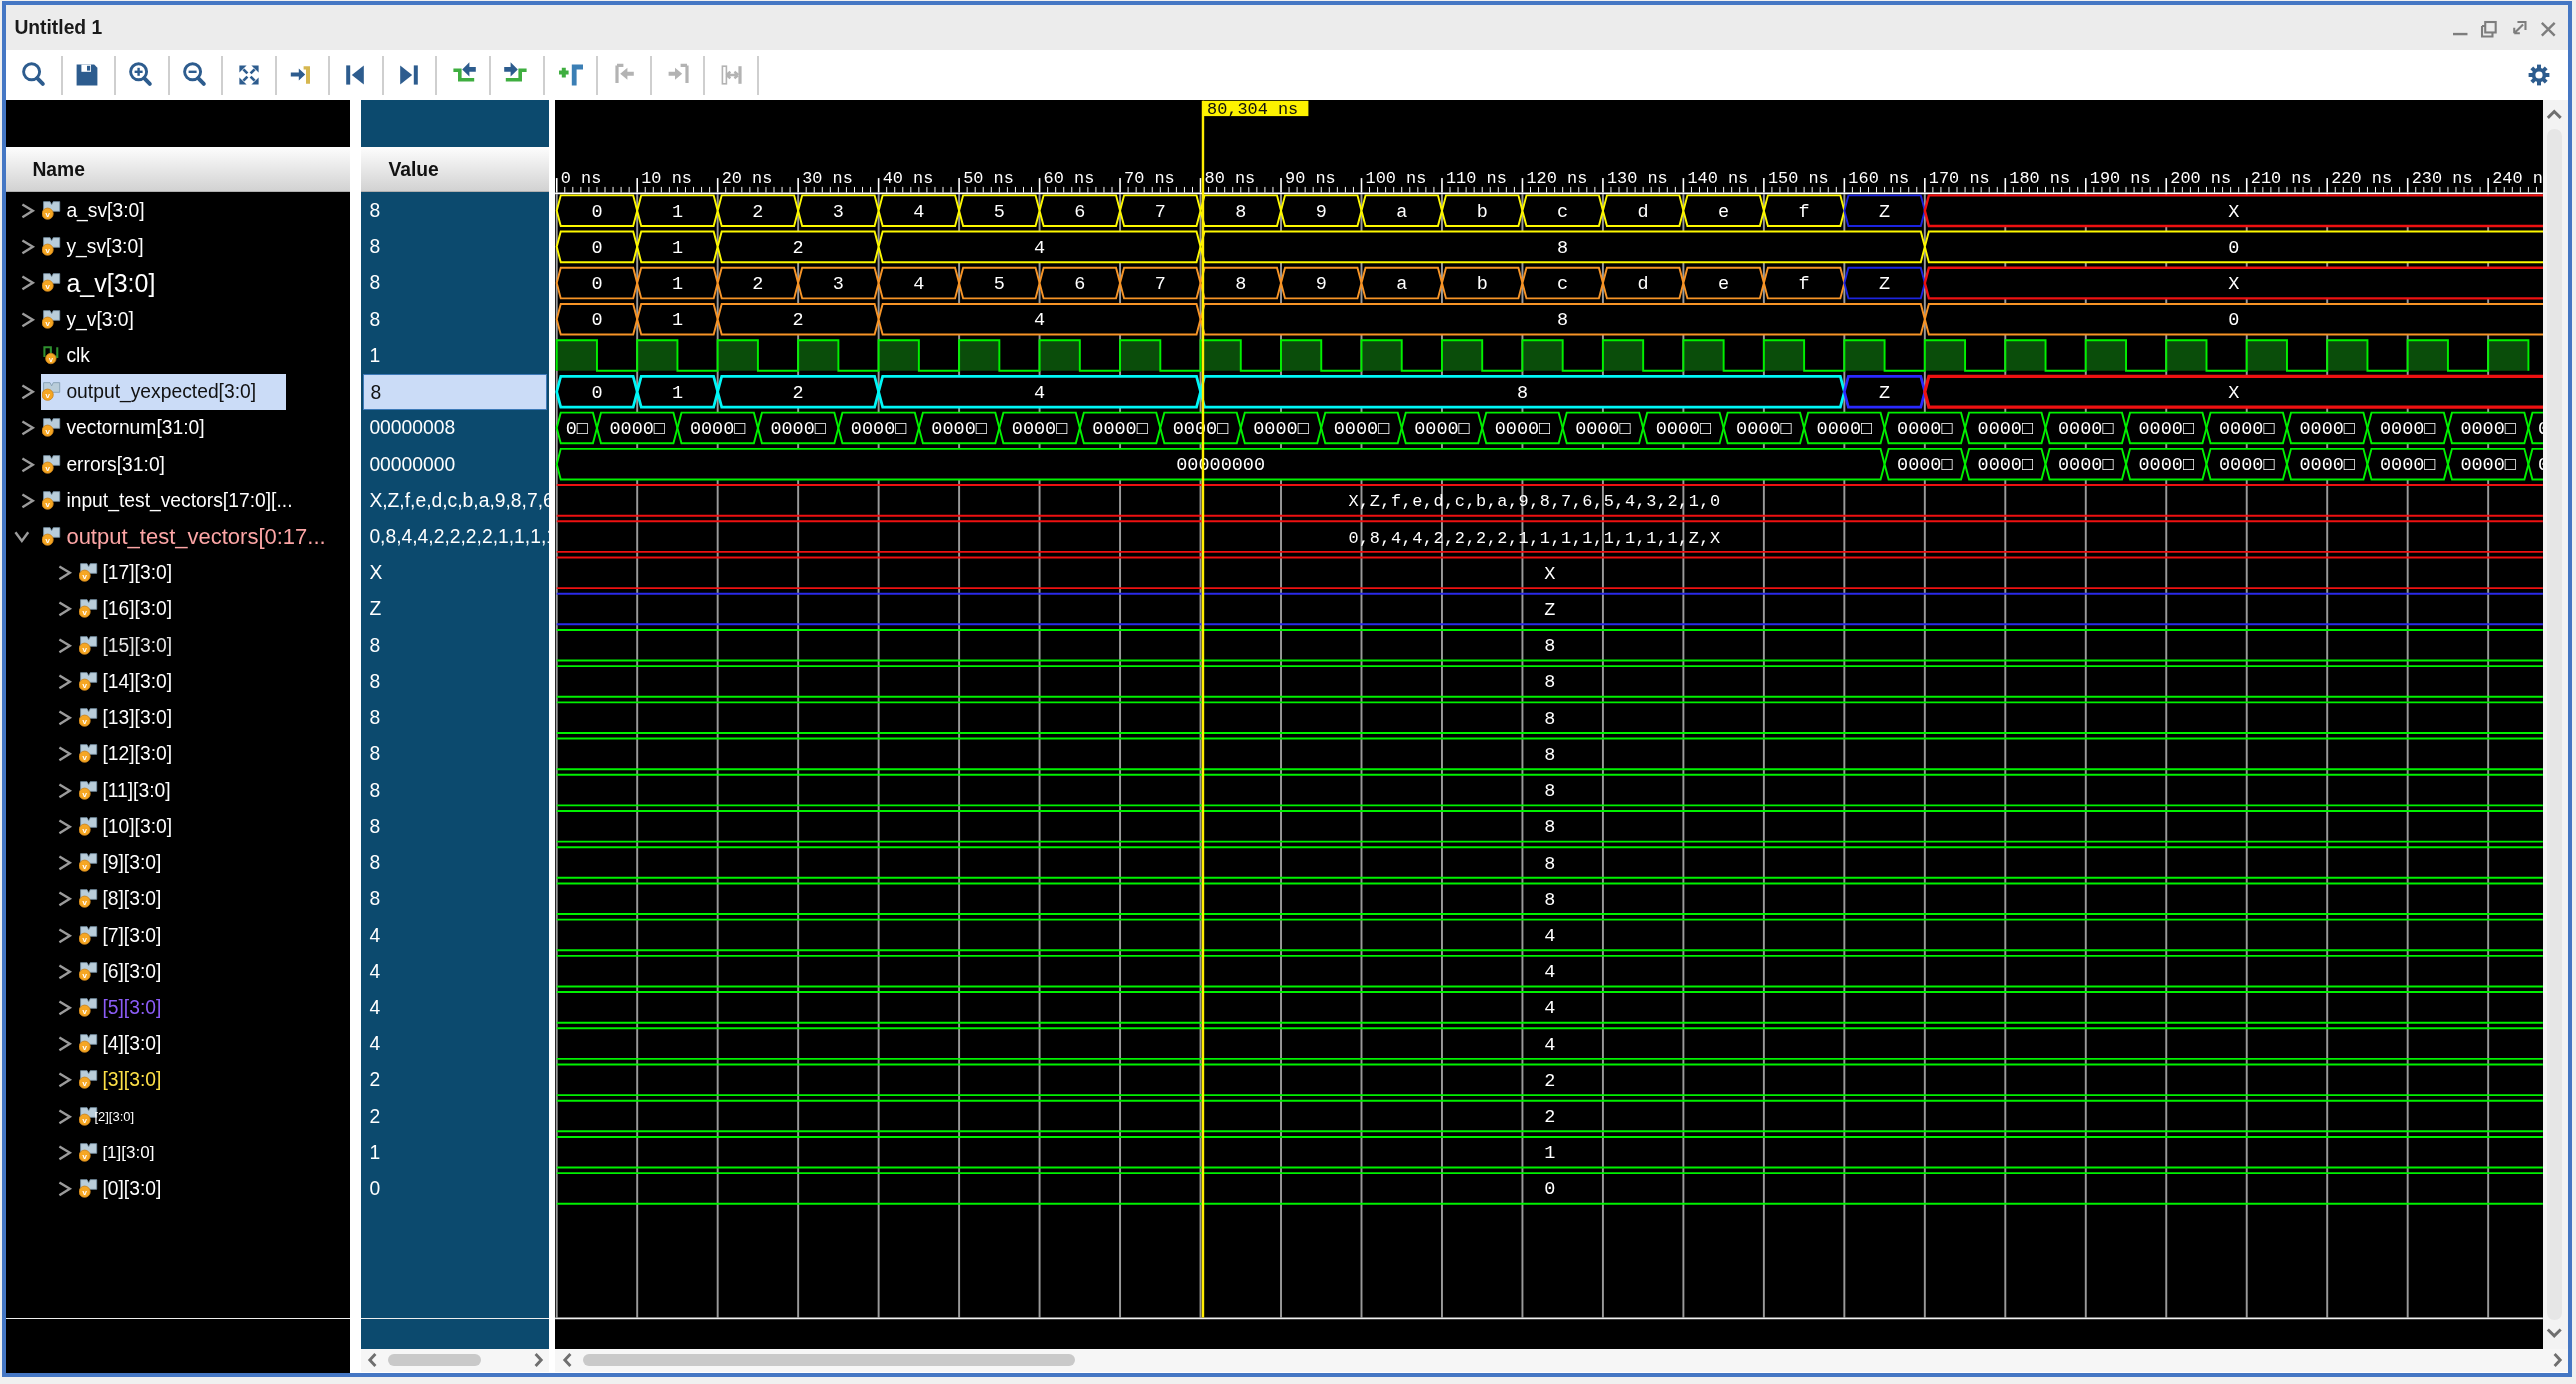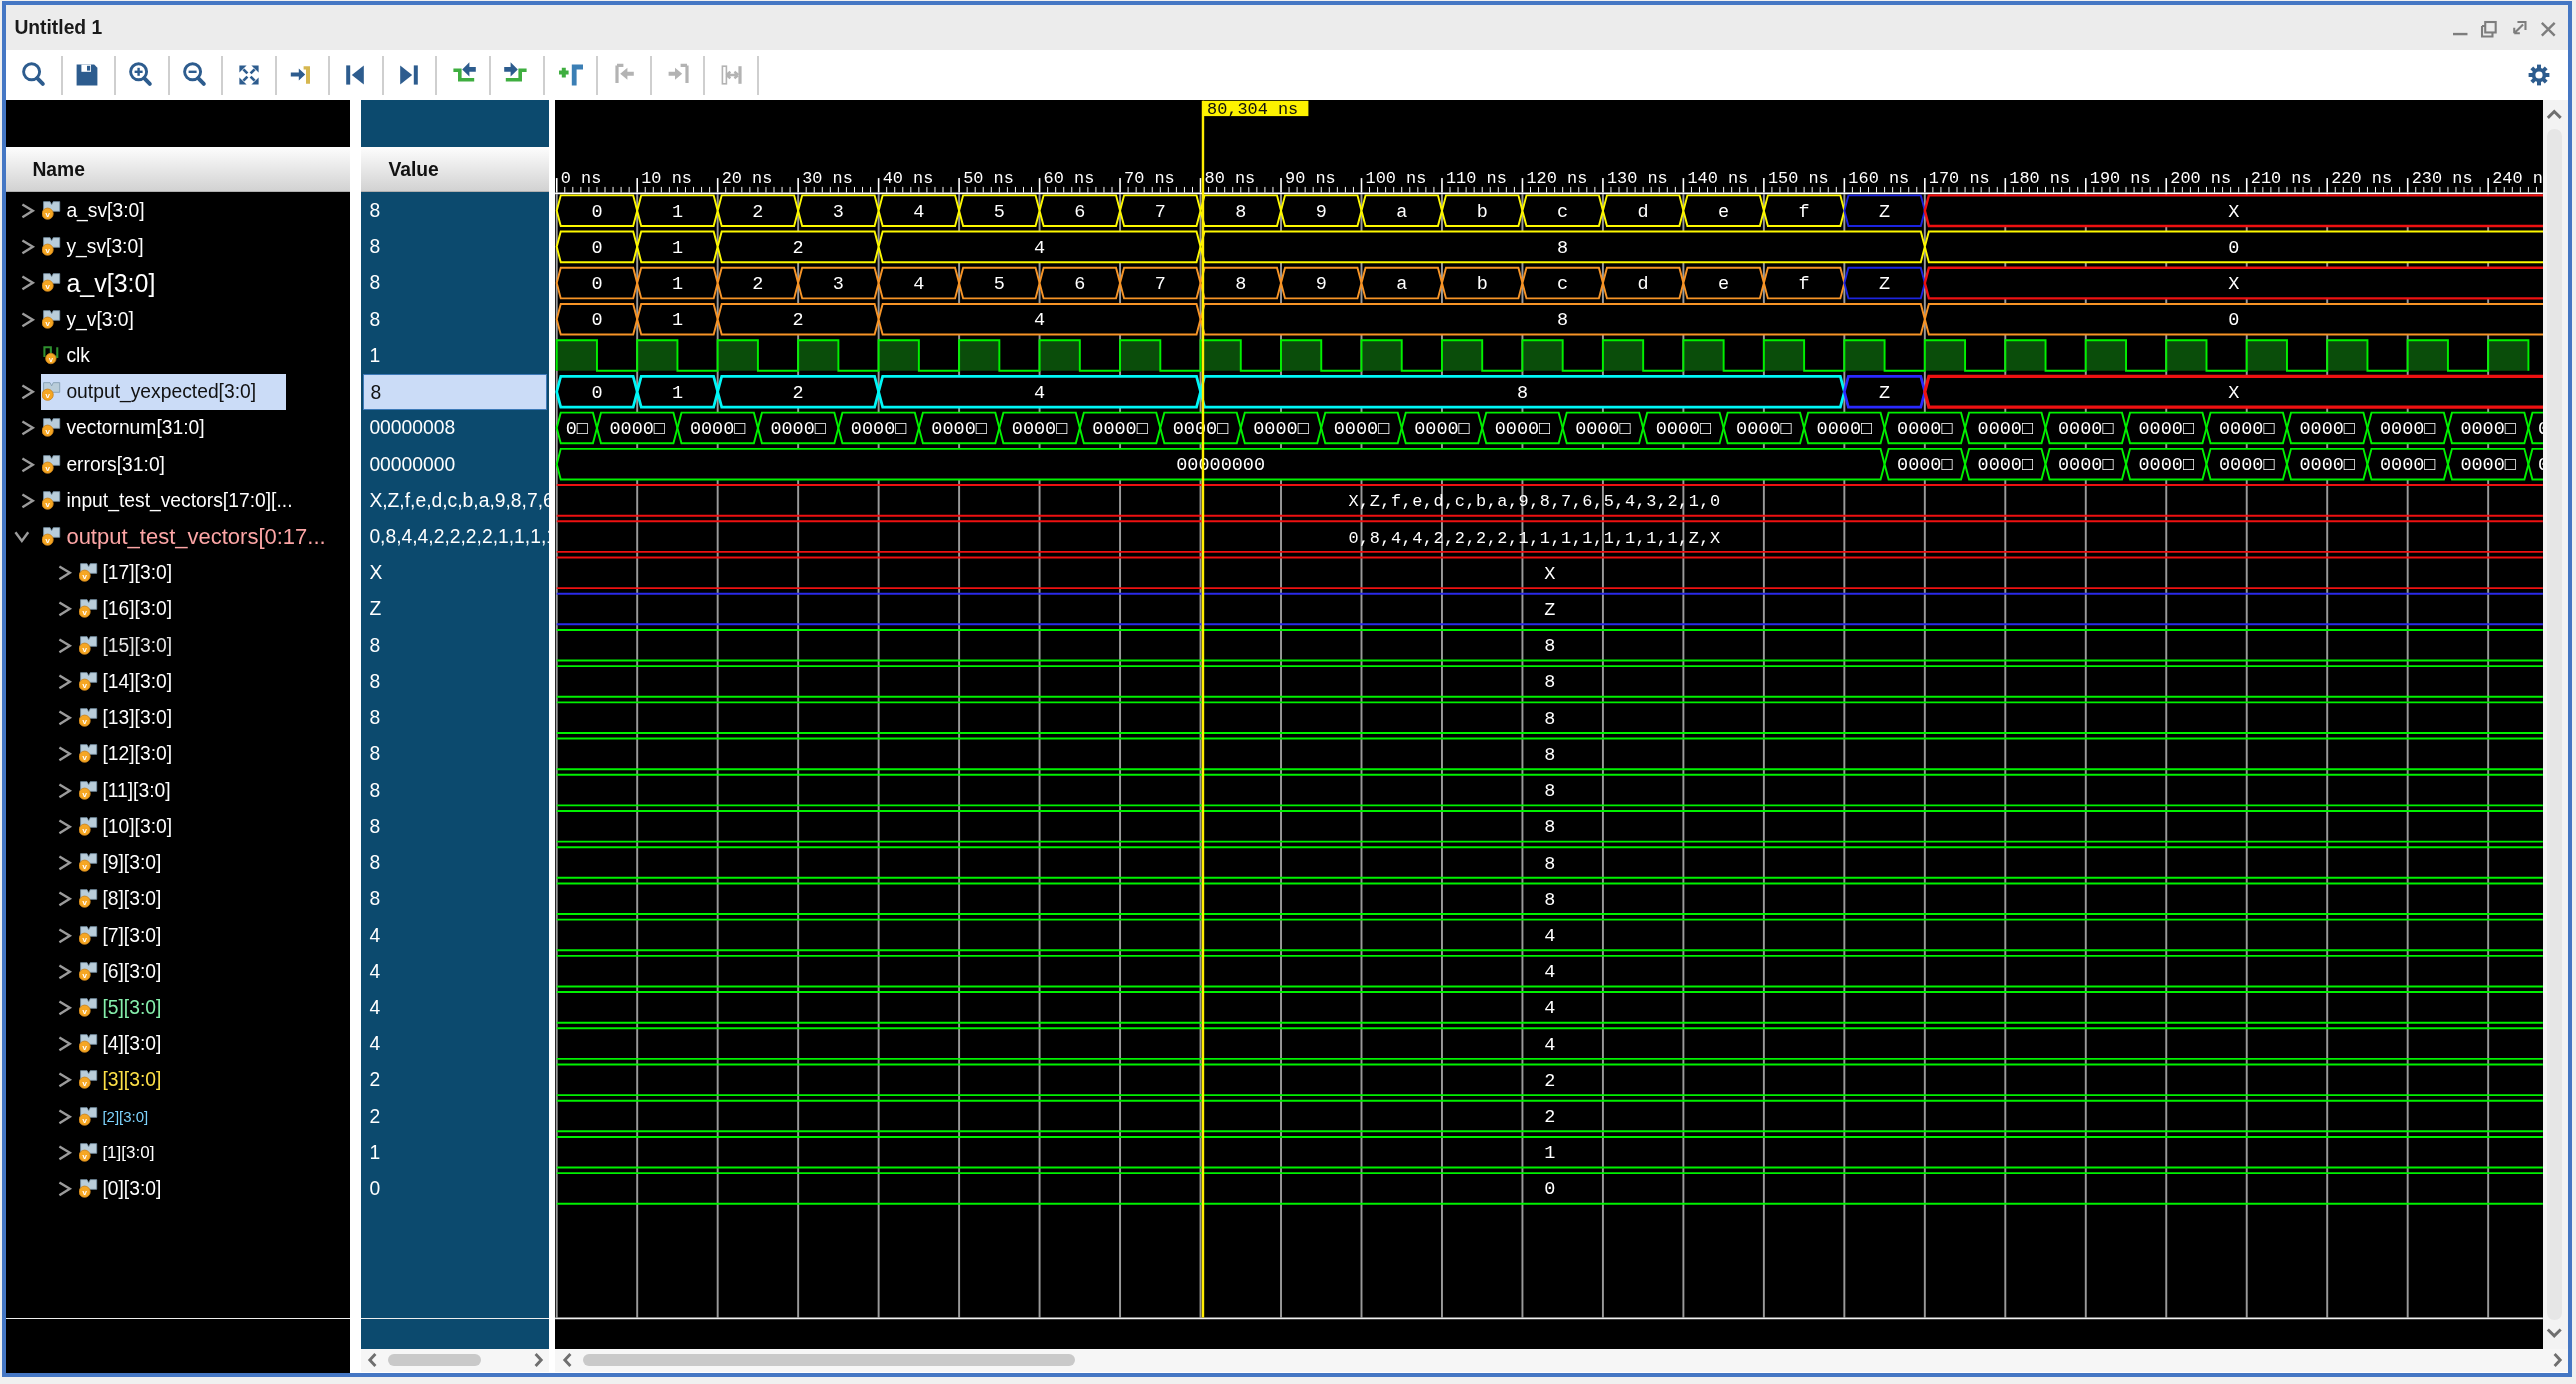--- a/index.html
+++ b/index.html
@@ -372,21 +372,21 @@
           </div>
           <div style="position:absolute;left:0;top:797px;width:348px;height:36px">
             <svg width="16" height="17.7" viewBox="0 0 20 22" style="position:absolute;left:51px;top:9.7px">
               <path d="M3,3 L16,11 L3,19" fill="none" stroke="#9b9b9b" stroke-width="3"></path>
             </svg>
             <svg width="19.3" height="21" viewBox="0 0 24 26" style="position:absolute;left:73px;top:7.2px">
               <path d="M2,2 L10,2 L12,6 L14,2 L22,2 L22,14 L2,14 Z" fill="#b9cdda" stroke="#7d98ac" stroke-width="1"></path>
               <circle cx="7" cy="17" r="7" fill="#f5a623" stroke="#c77f1a" stroke-width="1"></circle>
               <text x="7" y="21" text-anchor="middle" font-family="Liberation Sans" font-size="10" font-weight="bold" fill="#ffffff">v</text>
             </svg>
-            <span style="position:absolute;left:96px;top:0;line-height:36px;font-size:19.3px;color:#86efac;white-space:nowrap">[5][3:0]</span>
+            <span style="position:absolute;left:96px;top:0;line-height:36px;font-size:19.3px;color:#8b5cf6;white-space:nowrap">[5][3:0]</span>
           </div>
           <div style="position:absolute;left:0;top:833px;width:348px;height:36px">
             <svg width="16" height="17.7" viewBox="0 0 20 22" style="position:absolute;left:51px;top:9.7px">
               <path d="M3,3 L16,11 L3,19" fill="none" stroke="#9b9b9b" stroke-width="3"></path>
             </svg>
             <svg width="19.3" height="21" viewBox="0 0 24 26" style="position:absolute;left:73px;top:7.2px">
               <path d="M2,2 L10,2 L12,6 L14,2 L22,2 L22,14 L2,14 Z" fill="#b9cdda" stroke="#7d98ac" stroke-width="1"></path>
               <circle cx="7" cy="17" r="7" fill="#f5a623" stroke="#c77f1a" stroke-width="1"></circle>
               <text x="7" y="21" text-anchor="middle" font-family="Liberation Sans" font-size="10" font-weight="bold" fill="#ffffff">v</text>
             </svg>
@@ -405,21 +405,21 @@
           </div>
           <div style="position:absolute;left:0;top:906px;width:348px;height:36px">
             <svg width="16" height="17.7" viewBox="0 0 20 22" style="position:absolute;left:51px;top:9.7px">
               <path d="M3,3 L16,11 L3,19" fill="none" stroke="#9b9b9b" stroke-width="3"></path>
             </svg>
             <svg width="19.3" height="21" viewBox="0 0 24 26" style="position:absolute;left:73px;top:7.2px">
               <path d="M2,2 L10,2 L12,6 L14,2 L22,2 L22,14 L2,14 Z" fill="#b9cdda" stroke="#7d98ac" stroke-width="1"></path>
               <circle cx="7" cy="17" r="7" fill="#f5a623" stroke="#c77f1a" stroke-width="1"></circle>
               <text x="7" y="21" text-anchor="middle" font-family="Liberation Sans" font-size="10" font-weight="bold" fill="#ffffff">v</text>
             </svg>
-            <span style="position:absolute;left:96px;top:0;line-height:36px;font-size:15px;color:#7dd3fc;white-space:nowrap">[2][3:0]</span>
+            <span style="position:absolute;left:88px;top:0;line-height:36px;font-size:13px;color:#ffffff;white-space:nowrap">[2][3:0]</span>
           </div>
           <div style="position:absolute;left:0;top:942px;width:348px;height:36px">
             <svg width="16" height="17.7" viewBox="0 0 20 22" style="position:absolute;left:51px;top:9.7px">
               <path d="M3,3 L16,11 L3,19" fill="none" stroke="#9b9b9b" stroke-width="3"></path>
             </svg>
             <svg width="19.3" height="21" viewBox="0 0 24 26" style="position:absolute;left:73px;top:7.2px">
               <path d="M2,2 L10,2 L12,6 L14,2 L22,2 L22,14 L2,14 Z" fill="#b9cdda" stroke="#7d98ac" stroke-width="1"></path>
               <circle cx="7" cy="17" r="7" fill="#f5a623" stroke="#c77f1a" stroke-width="1"></circle>
               <text x="7" y="21" text-anchor="middle" font-family="Liberation Sans" font-size="10" font-weight="bold" fill="#ffffff">v</text>
             </svg>

